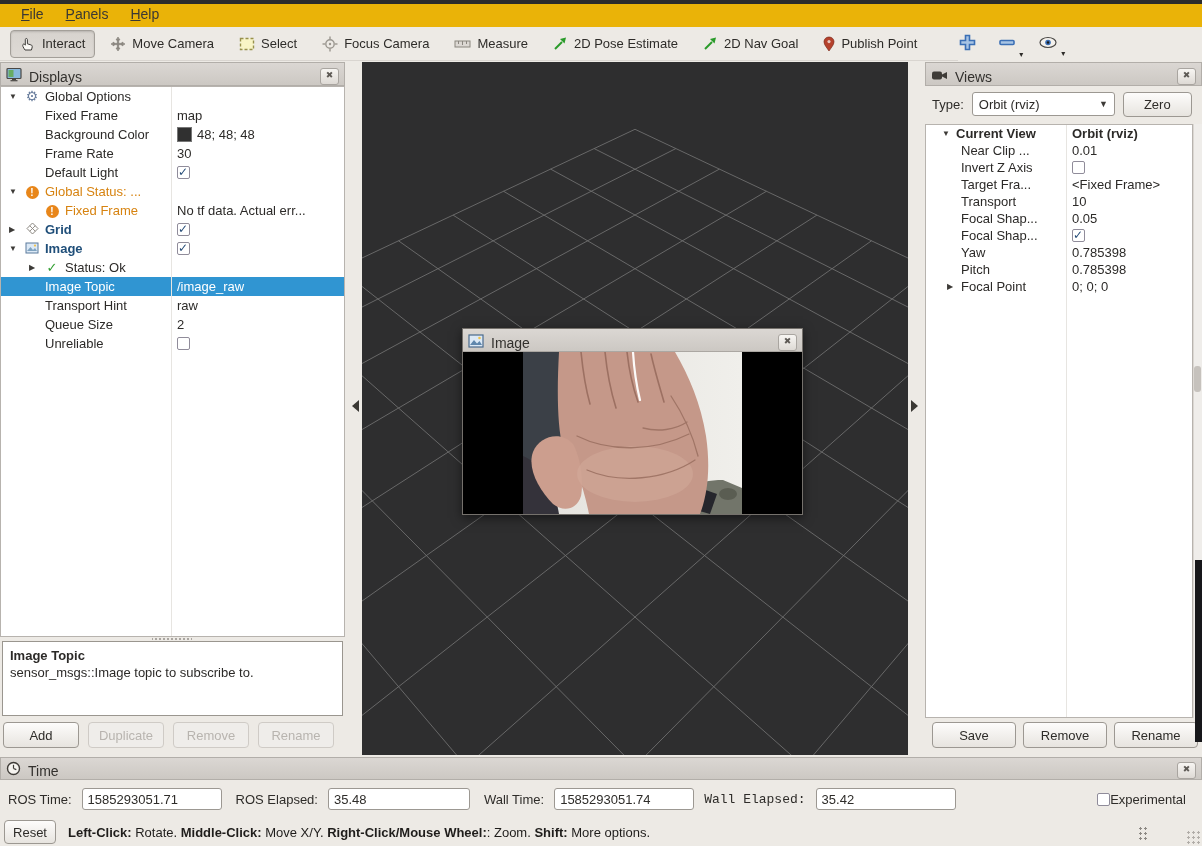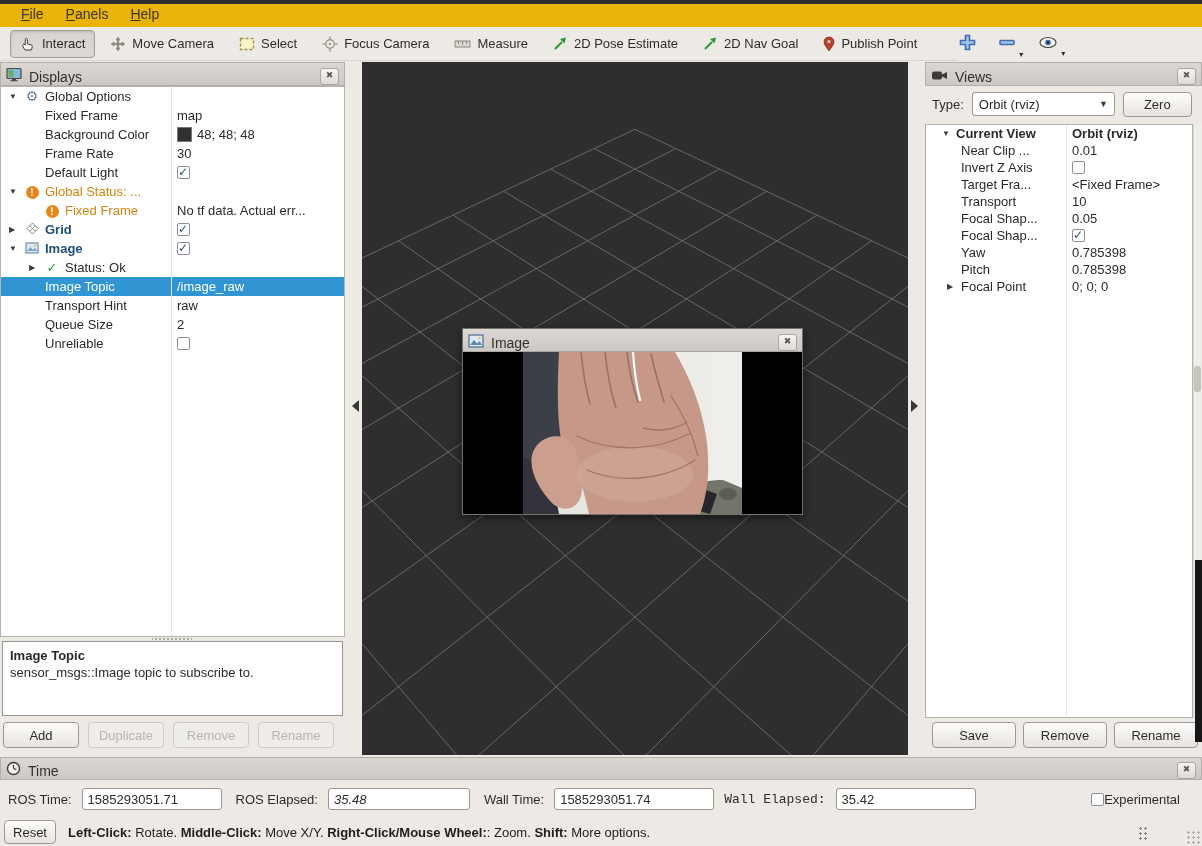--- a/index.html
+++ b/index.html
@@ -100,21 +100,21 @@
   #views-btnrow .btn{width:84px;}
   .scroll-groove{position:absolute;left:1193px;top:124px;width:9px;height:594px;background:#efedea;border-left:1px solid #dbd7d2;}
   .scroll-handle{position:absolute;left:1194px;top:366px;width:7px;height:26px;background:#c6c2bd;border-radius:3px;}
   .artifact-strip{position:absolute;left:1195px;top:560px;width:7px;height:182px;background:#17171a;z-index:7;}
   
   #time-panel{left:0;top:757px;width:1202px;height:61px;}
   #time-panel .panel-title{height:23px;}
   .time-body{position:absolute;left:0;top:23px;width:1202px;height:38px;display:flex;align-items:center;
              padding:0 8px;box-sizing:border-box;gap:10px;}
   .time-label{font-size:13px;color:#2e2c29;white-space:nowrap;}
-  .cb-row{display:flex;align-items:center;margin-left:auto;margin-right:14px;text-align:center;}
+  .cb-row{display:flex;align-items:center;margin-left:auto;margin-right:8px;text-align:center;}
   
   #status-bar{position:absolute;left:0;top:818px;width:1202px;height:28px;display:flex;align-items:center;
               padding-left:4px;box-sizing:border-box;background:#edeae5;}
   #reset-btn{height:24px;width:52px;margin-right:12px;}
   .help-text{font-size:13px;color:#1f1d1b;white-space:nowrap;}
   .help-text .b{font-weight:bold;}
   .corner-grip{position:absolute;right:2px;bottom:2px;width:14px;height:14px;
                background-image:radial-gradient(circle,#b1ada8 1.2px,transparent 1.4px);background-size:5px 5px;}
   .mini-dots{position:absolute;left:1138px;top:826px;width:10px;height:14px;
              background-image:radial-gradient(circle,#8d8984 1.1px,transparent 1.3px);background-size:5px 5px;}
@@ -617,23 +617,23 @@
             <line x1="7.5" y1="7.5" x2="7.5" y2="3.8" stroke="#3f3c38" stroke-width="1.2"></line>
             <line x1="7.5" y1="7.5" x2="10.3" y2="8.6" stroke="#3f3c38" stroke-width="1.2"></line>
           </svg></span>
       <span class="t-label">Time</span>
       <div class="close-btn">✖</div>
     </div>
     <div class="time-body">
       <span class="time-label">ROS Time:</span>
       <input class="tfield" style="width: 140px;" value="1585293051.71">
       <span class="time-label" style="margin-left:4px;">ROS Elapsed:</span>
-      <input class="tfield" style="width: 142px; font-style: italic;" value="35.48">
+      <input class="tfield" style="width: 142px;" value="35.48">
       <span class="time-label" style="margin-left:4px;">Wall Time:</span>
-      <input class="tfield" style="width: 160px;" value="1585293051.74">
+      <input class="tfield" style="width: 140px;" value="1585293051.74">
       <span class="time-label" style="margin-left:0;font-family:Liberation Mono, monospace;">Wall Elapsed:</span>
       <input class="tfield" style="width: 140px;" value="35.42">
       <div class="cb-row">
         <span class="cb"></span>
         <span class="time-label">Experimental</span>
       </div>
     </div>
   </div>
 
   <div id="status-bar">

